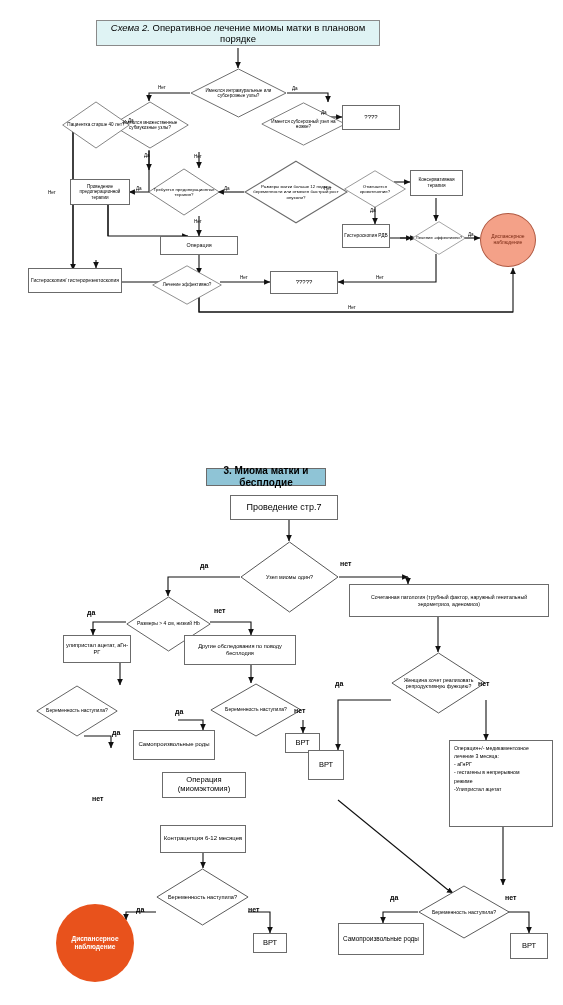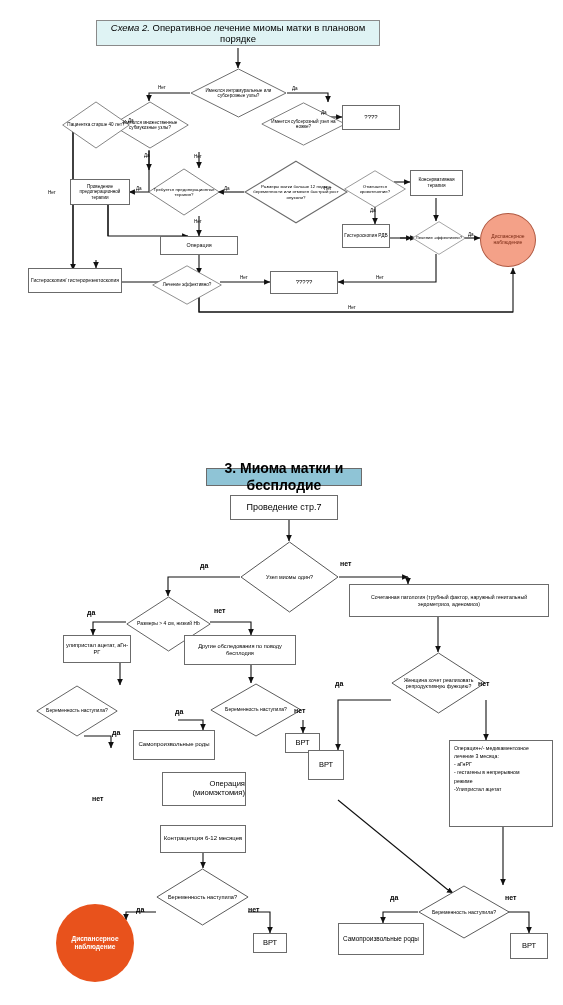--- a/index.html
+++ b/index.html
@@ -204,21 +204,21 @@
   <span class="ltxt" style="left:216px;top:186px;font-size:4.6px;">Да</span>
   <span class="ltxt" style="left:316px;top:186px;font-size:4.6px;">Нет</span>
   <span class="ltxt" style="left:186px;top:219px;font-size:4.6px;">Нет</span>
   <span class="ltxt" style="left:362px;top:208px;font-size:4.6px;">Да</span>
   <span class="ltxt" style="left:460px;top:232px;font-size:4.6px;">Да</span>
   <span class="ltxt" style="left:40px;top:190px;font-size:4.6px;">Нет</span>
   <span class="ltxt" style="left:232px;top:275px;font-size:4.6px;">Нет</span>
   <span class="ltxt" style="left:368px;top:275px;font-size:4.6px;">Нет</span>
   <span class="ltxt" style="left:340px;top:305px;font-size:4.6px;">Нет</span>
 
-  <div class="node title-box2" style="left:198px;top:468px;width:156px;height:18px;font-size:14px;font-weight:bold;">
+  <div class="node title-box2" style="left:198px;top:468px;width:120px;height:18px;font-size:10px;font-weight:bold;">
     <span>3. Миома матки  и бесплодие</span>
   </div>
 
   <div class="node box" style="left:222px;top:495px;width:108px;height:25px;font-size:9px;">
     <span>Проведение стр.7</span>
   </div>
 
   <div class="node diamond" style="left:232px;top:541px;width:99px;height:72px;font-size:5.4px;">
     <svg class="dshape" viewBox="0 0 100 72" preserveAspectRatio="none">
         <polygon points="50,1 99,36 50,71 1,36" fill="#fff" stroke="#555" stroke-width="1"></polygon>
@@ -282,21 +282,21 @@
     <div id="medlines">
         <div style="margin-bottom: 2px;">Операция+/- медикаментозное</div>
         <div style="margin-bottom: 2px;">лечение 3 месяца:</div>
         <div style="margin-bottom: 2px;">- аГнРГ</div>
         <div style="margin-bottom: 2px;">- гестагены в непрерывном</div>
         <div style="margin-bottom: 2px;">режиме</div>
         <div style="margin-bottom: 2px;">-Улипристал ацетат</div>
       </div>
   </div>
 
-  <div class="node box" style="left:154px;top:772px;width:84px;height:34px;font-size:7.6px;text-align:right;">
+  <div class="node box" style="left:154px;top:772px;width:84px;height:26px;font-size:7.6px;">
     <span>Операция (миомэктомия)</span>
   </div>
 
   <div class="node box" style="left:152px;top:825px;width:86px;height:28px;font-size:6px;">
     <span>Контрацепция 6-12 месяцев</span>
   </div>
 
   <div class="node diamond" style="left:148px;top:868px;width:93px;height:58px;font-size:5.6px;">
     <svg class="dshape" viewBox="0 0 100 58" preserveAspectRatio="none">
         <polygon points="50,1 99,29 50,57 1,29" fill="#fff" stroke="#555" stroke-width="1"></polygon>

